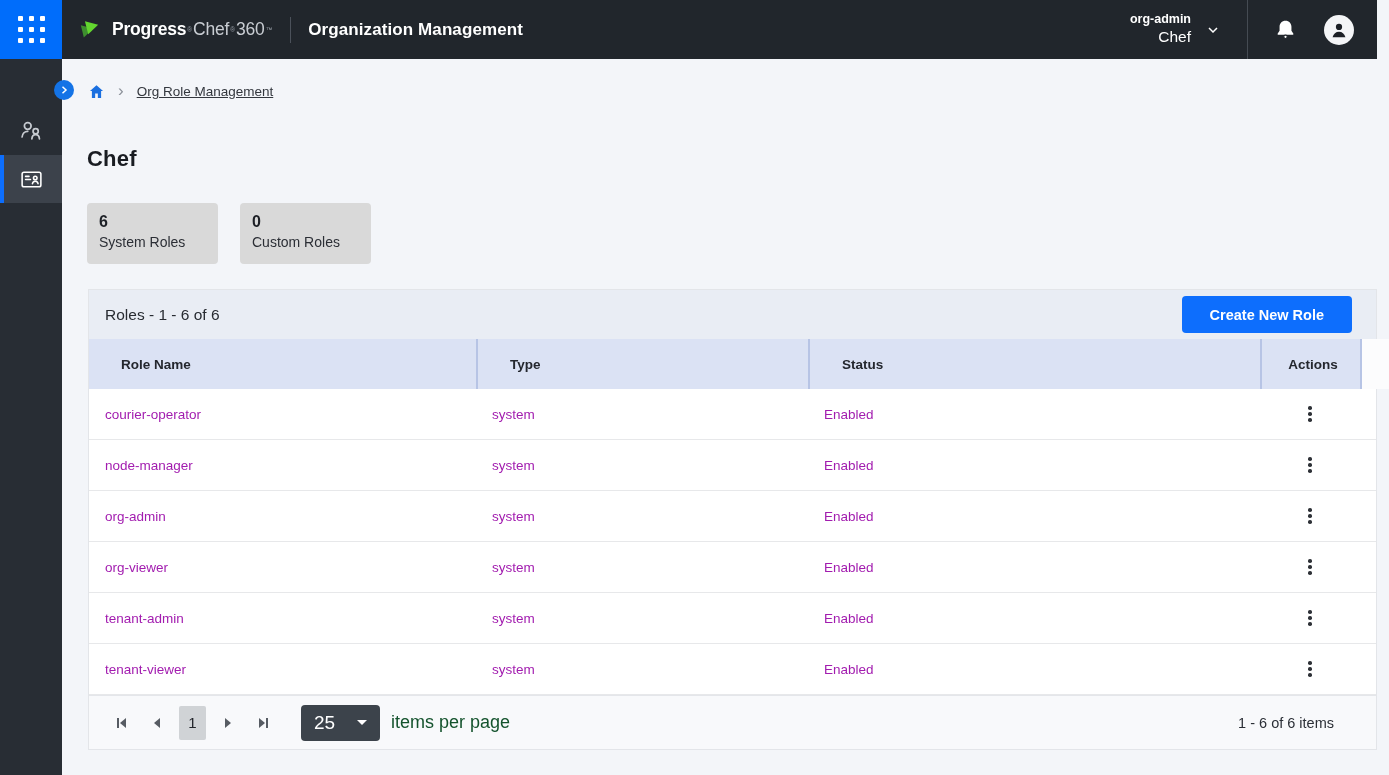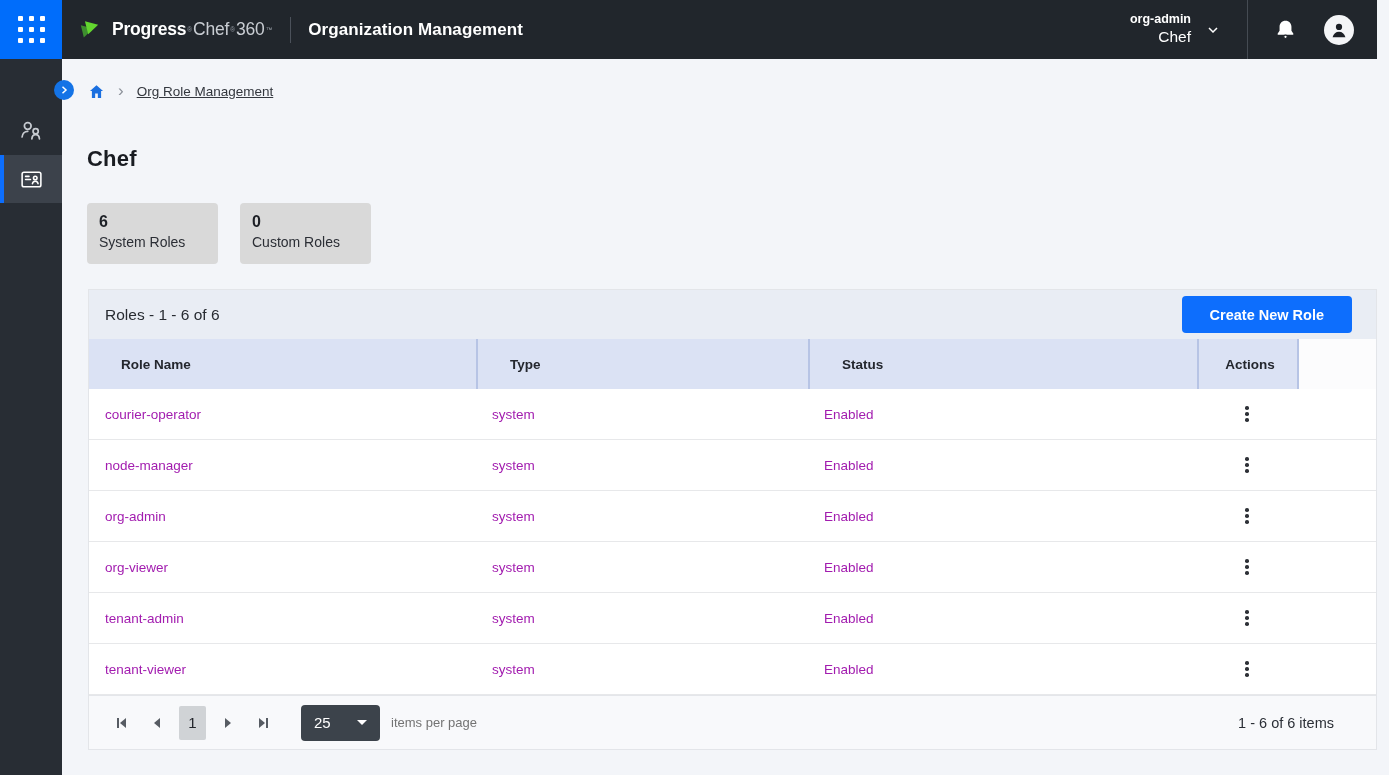--- a/index.html
+++ b/index.html
@@ -82,21 +82,21 @@
     background:#0d6efd; color:#fff; font-weight:bold; font-size:14.5px;
     border:none; border-radius:4px; cursor:pointer; font-family:"Liberation Sans", sans-serif;
   }
   .thead { display:flex; height:50px; background:#dbe2f4; }
   .th {
     display:flex; align-items:center; padding-left:32px;
     font-size:13.5px; font-weight:bold; color:#24272e;
   }
   .col-role   { width:387px; flex:none; }
   .col-type   { width:332px; flex:none; }
-  .col-status { width:389px; flex:none; }
+  .col-status { width:452px; flex:none; }
   .col-actions{ width:100px; flex:none; }
   .col-gutter { flex:1; }
   .th.col-type, .th.col-status, .th.col-actions, .th.col-gutter { border-left:2px solid #b7c4e5; }
   .th.col-actions { justify-content:center; padding-left:4px; }
   .th.col-gutter { background:#fcfcfd; }
   .trow { display:flex; height:51px; border-bottom:1px solid #e7e8ea; background:#fff; }
   .td {
     display:flex; align-items:center; padding-left:16px; font-size:13.5px; color:#a21caf;
   }
   .td.col-actions { justify-content:center; padding-left:0; }
@@ -116,23 +116,23 @@
   }
   .pg-current {
     width:27px; height:34px; background:#d0d3d6; border-radius:2px; margin:0 4px;
     display:flex; align-items:center; justify-content:center;
     font-size:15px; color:#23262c; cursor:pointer;
   }
   .page-size {
     margin-left:19px; width:79px; height:36px; background:#3c434b; border-radius:4px; border:none;
     display:flex; align-items:center; justify-content:space-between; padding:0 13px; cursor:pointer;
   }
-  .page-size .val { color:#fff; font-size:15px; }
+  .page-size .val { color:#fff; font-size:19px; }
   .caret-down { width:0; height:0; border-left:5px solid transparent; border-right:5px solid transparent; border-top:5.5px solid #fff; }
-  .ipp-label { margin-left:11px; font-size:13px; color:#737373; }
+  .ipp-label { margin-left:11px; font-size:18px; color:#14532d; }
   .range-label { margin-left:auto; margin-right:42px; font-size:14.5px; color:#2b2f36; }
 </style>
 </head>
 <body>
 
 <header class="topbar">
   <div class="launcher">
     <div class="launcher-grid">
       <span></span>
         <span></span>

